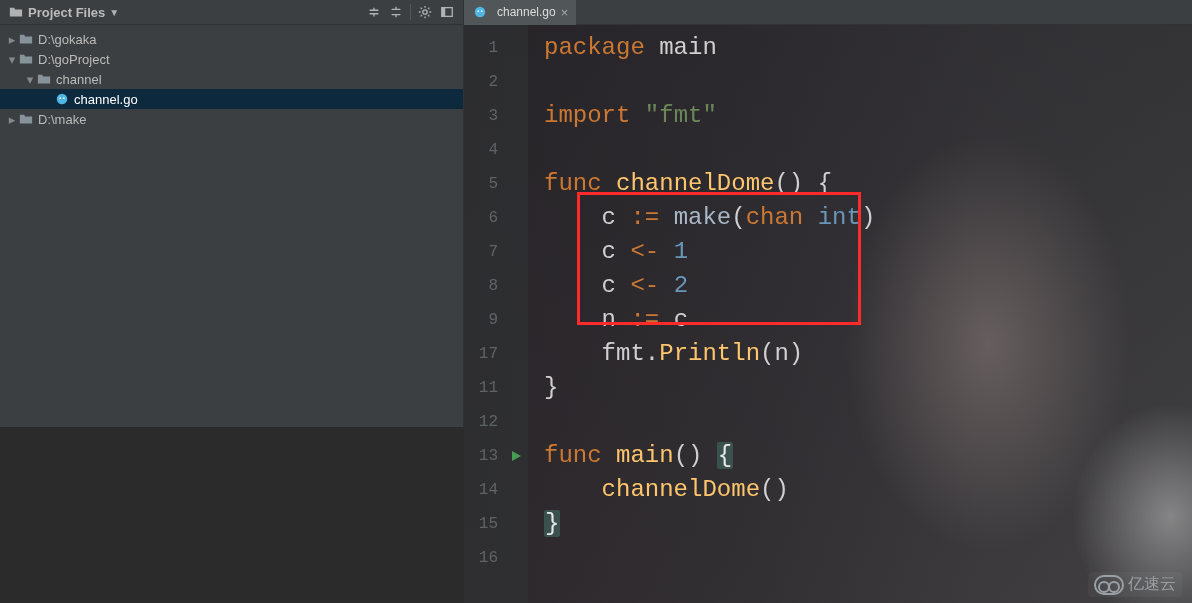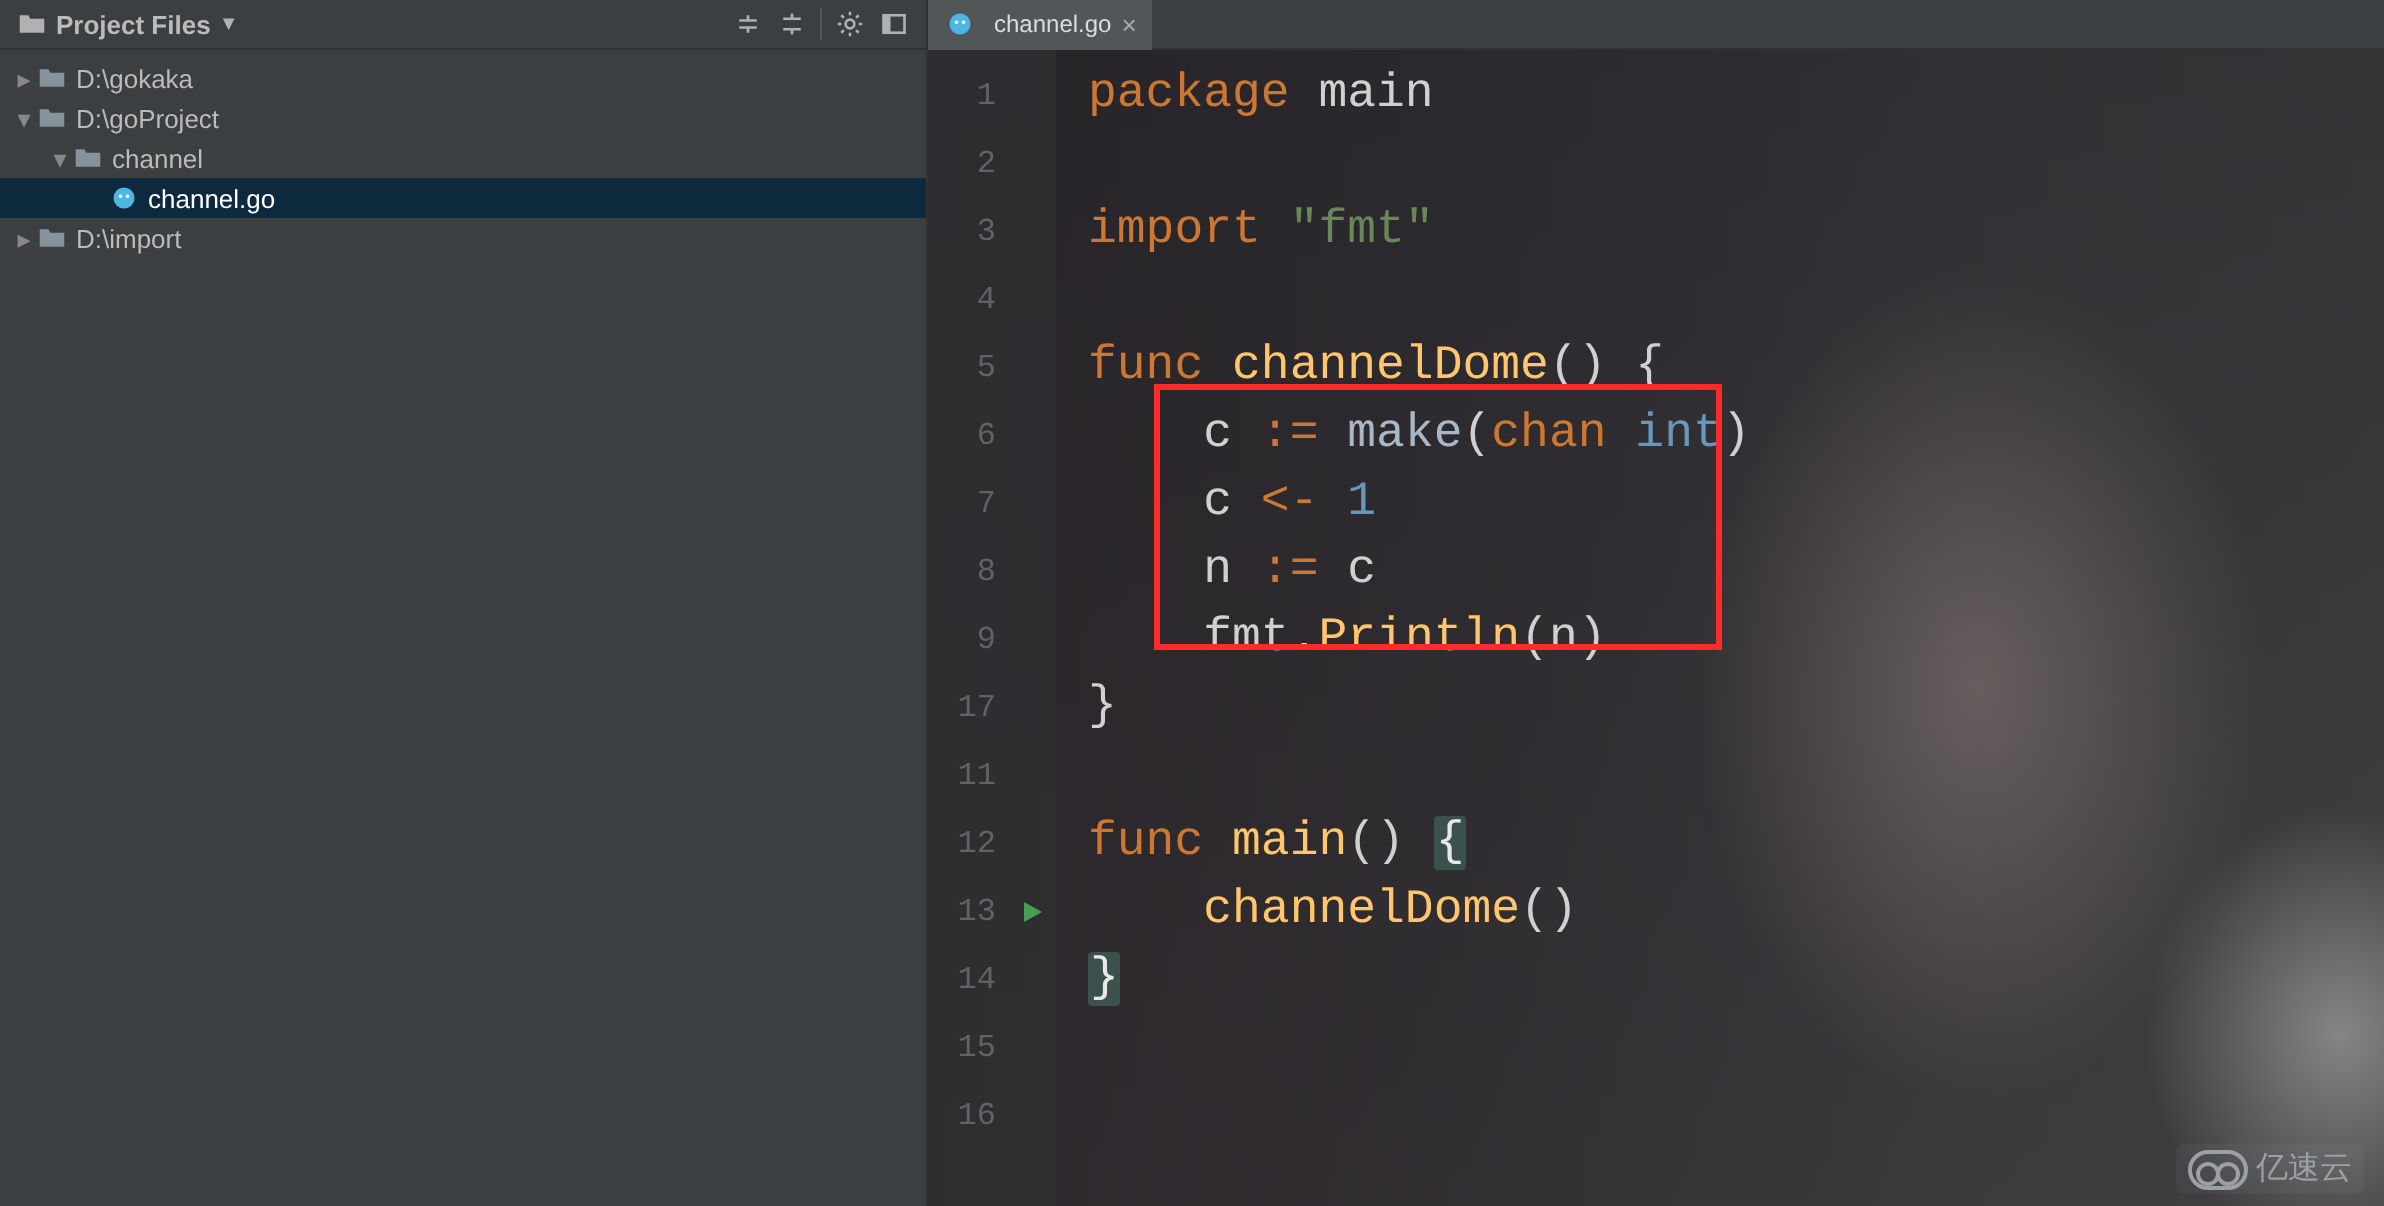--- a/index.html
+++ b/index.html
@@ -10,21 +10,21 @@
       font-family: "Segoe UI", Arial, sans-serif;
       font-size: 13px;
       color: #bbbbbb;
       overflow: hidden;
       position: relative;
     }
     .left-panel {
       position: absolute;
       left: 0; top: 0;
       width: 464px;
-      height: 603px;
+      height: 427px;
       background: #3c3f41;
       border-right: 1px solid #323232;
     }
     .left-header {
       height: 25px;
       display: flex;
       align-items: center;
       padding: 0 8px;
       border-bottom: 1px solid #323232;
       justify-content: space-between;
@@ -291,21 +291,21 @@
         <span class="tree-label">channel.go</span>
       </div>
       <div class="tree-row">
         <span class="tree-indent" style="width: 0px;"></span>
         <span class="tree-arrow">▸</span>
         <span class="tree-icon folder-icon">
           <svg viewBox="0 0 16 16">
             <path fill="#87939a" d="M1 3h5l1 2h8v8H1z"></path>
           </svg>
         </span>
-        <span class="tree-label">D:\import</span>
+        <span class="tree-label">D:\make</span>
       </div>
     </div>
 </div>
 
 <div class="right-panel">
   <div class="tab-bar">
     <div class="file-tab">
       <span class="tree-icon go-icon">
         <svg viewBox="0 0 16 16">
             <circle cx="8" cy="8" r="6" fill="#4db6e5"></circle>
@@ -363,20 +363,21 @@
       </div>
     </div>
     <div class="code-area" id="code-area">
         <div class="code-line"><span class="kw">package </span><span class="ident">main</span></div>
         <div class="code-line"></div>
         <div class="code-line"><span class="kw">import </span><span class="str">"fmt"</span></div>
         <div class="code-line"></div>
         <div class="code-line"><span class="kw">func </span><span class="fn">channelDome</span><span class="paren">() {</span></div>
         <div class="code-line"><span class="ident">    c </span><span class="op">:= </span><span class="builtin">make</span><span class="paren">(</span><span class="chan">chan </span><span class="typ">int</span><span class="paren">)</span></div>
         <div class="code-line"><span class="ident">    c </span><span class="op">&lt;- </span><span class="num">1</span></div>
+        <div class="code-line"><span class="ident">    c </span><span class="op">&lt;- </span><span class="num">2</span></div>
         <div class="code-line"><span class="ident">    n </span><span class="op">:= </span><span class="ident">c</span></div>
         <div class="code-line"><span class="ident">    fmt</span><span class="paren">.</span><span class="fn">Println</span><span class="paren">(n)</span></div>
         <div class="code-line"><span class="paren">}</span></div>
         <div class="code-line"></div>
         <div class="code-line"><span class="kw">func </span><span class="fn">main</span><span class="paren">() </span><span class="hl-brace">{</span></div>
         <div class="code-line"><span class="ident">    </span><span class="fn">channelDome</span><span class="paren">()</span></div>
         <div class="code-line"><span class="hl-brace">}</span></div>
         <div class="code-line"></div>
       </div>
     <div class="highlight-box" id="hlbox" style="top: 167px; left: 113px; width: 284px; height: 133px;"></div>

